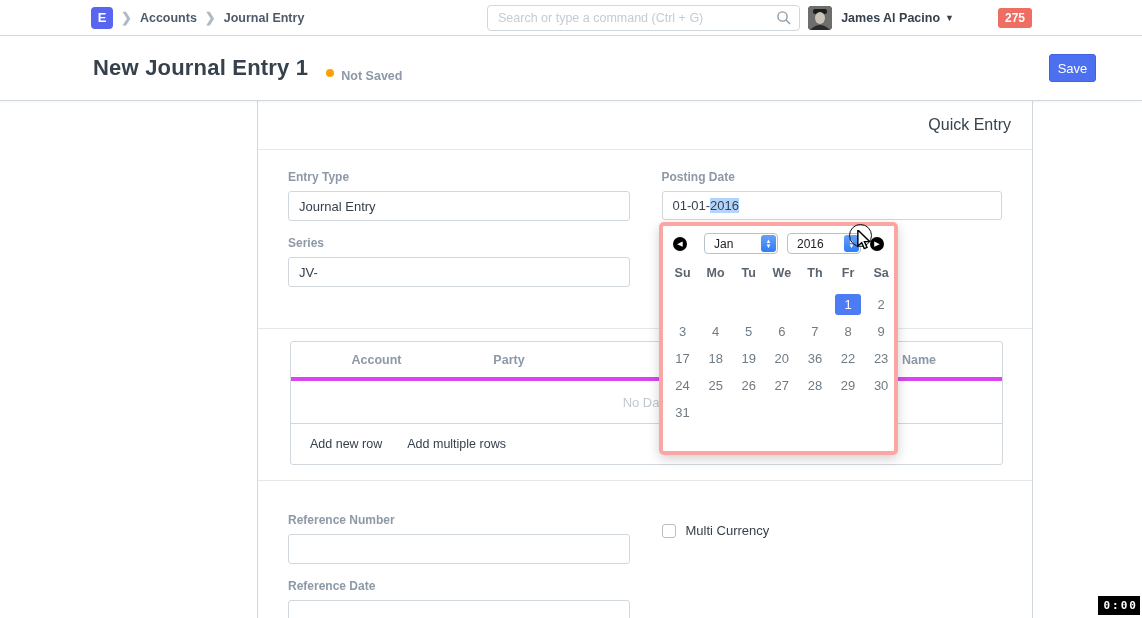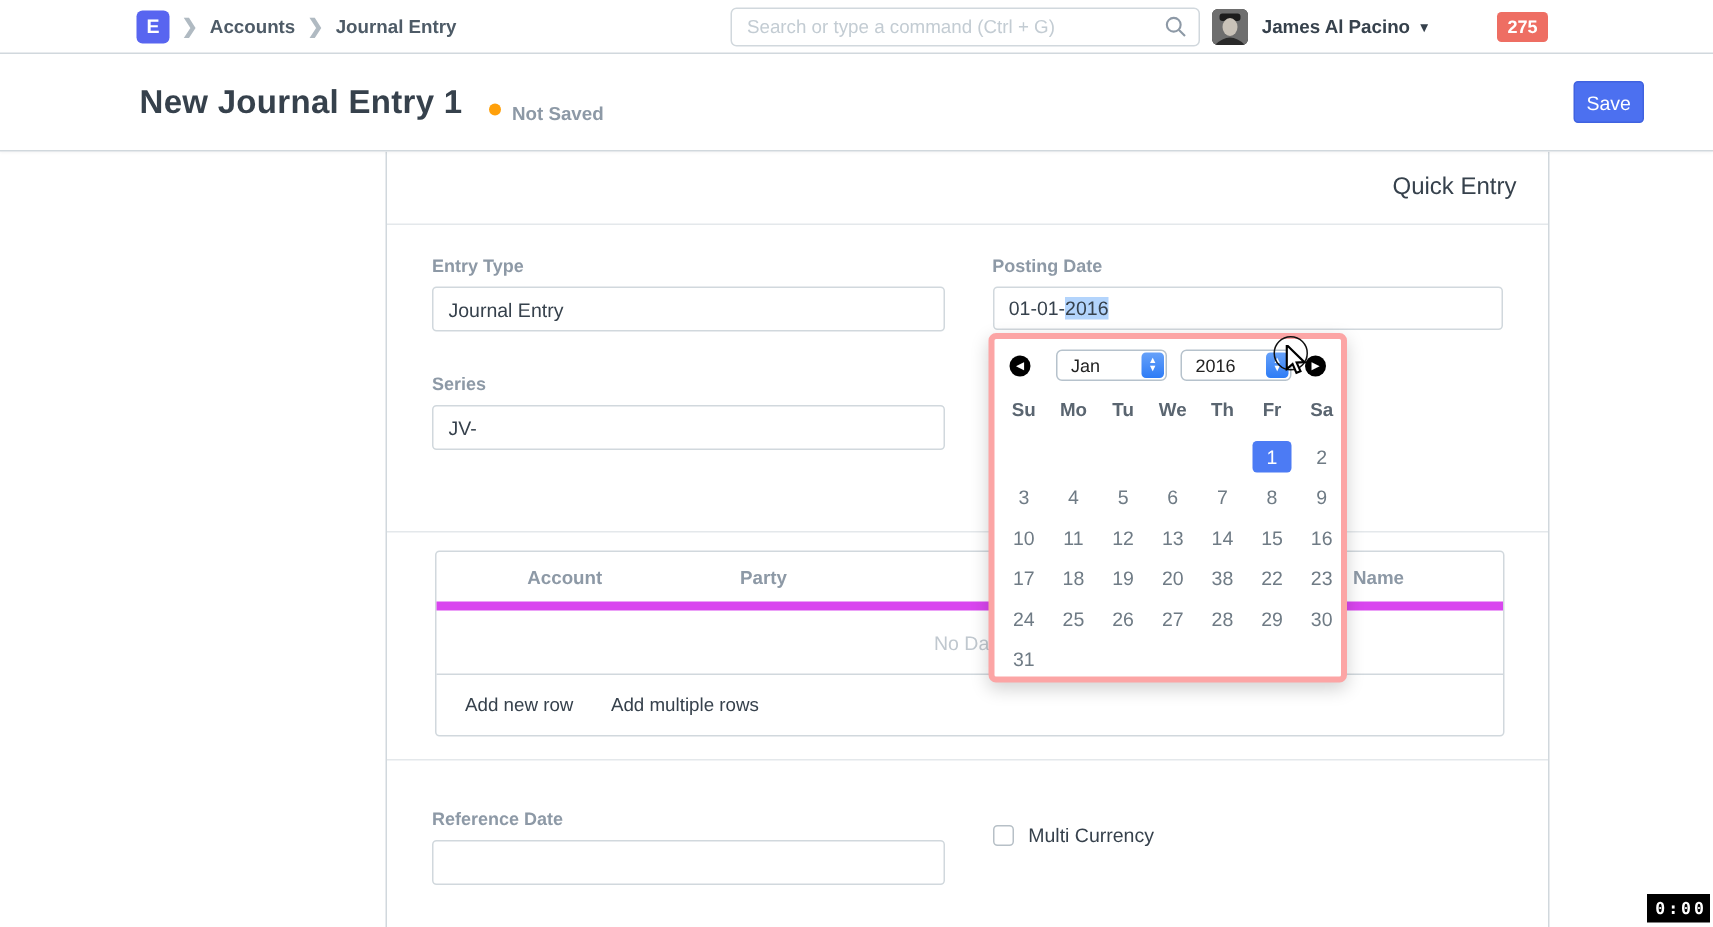--- a/index.html
+++ b/index.html
@@ -41,31 +41,31 @@
   
   .card { position:relative; margin-left:257px; width:776px; min-height:517px; background:#fff;
     border-left:1px solid #d1d8dd; border-right:1px solid #d1d8dd; }
   .card-toolbar { height:49px; border-bottom:1px solid #e4e8eb; display:flex; align-items:center;
     justify-content:flex-end; padding-right:21px; }
   .quick-entry { font-size:16px; color:#36414c; cursor:pointer; }
 
   .form-section { padding:20px 30px 26px; }
   .form-grid { display:flex; gap:32px; }
   .form-col { width:342px; }
-  .field { margin-bottom:28px; }
+  .field { margin-bottom:15px; }
   .field-label { font-size:12px; font-weight:bold; color:#8d99a6; margin-bottom:7px; }
   .field-input { width:100%; height:30px; border:1px solid #d1d8dd; border-radius:3px;
     font-size:13px; color:#36414c; padding:0 10px; display:flex; align-items:center; background:#fff; }
   .sel-hl { background:#b3d4fc; }
 
   .section-divider { border-top:1px solid #e4e8eb; }
   .grid-section { padding:12px 32px 15px; }
   .grid-table { width:713px; border:1px solid #d1d8dd; border-radius:3px; font-size:13px; }
   .grid-row { display:grid; grid-template-columns:28px 115px 150px 125px 125px 106px 1fr; }
-  .grid-head { height:39px; border-bottom:6px solid #d946ef;text-align:center; }
+  .grid-head { height:39px; border-bottom:4px solid #d946ef;text-align:center; }
   .grid-head .gcell { display:flex; align-items:center; justify-content:center;
     font-weight:bold; color:#8d99a6; font-size:12.5px; }
   .grid-body { height:43px; border-bottom:1px solid #d1d8dd; display:flex;
     align-items:center; justify-content:center; color:#c0c8cf; font-size:13px; }
   .grid-foot { height:40px; display:flex; align-items:center; padding-left:19px; gap:25px; }
   .grid-foot .gbtn { font-size:12.5px; color:#36414c; cursor:pointer; }
 
   .ref-section { padding:32px 30px 20px; }
   .checkbox-field { display:flex; align-items:center; margin-top:10px; }
   .checkbox { width:14px; height:14px; border:1px solid #b7c0c7; border-radius:3px; background:#fff; cursor:pointer; }
@@ -195,20 +195,24 @@
         <span class="gbtn">Add multiple rows</span>
       </div>
     </div>
   </div>
 
   <div class="section-divider"></div>
   <div class="ref-section">
     <div class="form-grid">
       <div class="form-col">
         <div class="field">
+          <div class="field-label">Reference Number</div>
+          <div class="field-input"></div>
+        </div>
+        <div class="field">
           <div class="field-label">Reference Date</div>
           <div class="field-input"></div>
         </div>
       </div>
       <div class="form-col" style="width:341px;">
         <div class="checkbox-field">
           <span class="checkbox"></span>
           <span class="checkbox-label">Multi Currency</span>
         </div>
       </div>
@@ -259,34 +263,25 @@
       <div class="dp-week">
         <div class="dp-day">3</div>
         <div class="dp-day">4</div>
         <div class="dp-day">5</div>
         <div class="dp-day">6</div>
         <div class="dp-day">7</div>
         <div class="dp-day">8</div>
         <div class="dp-day">9</div>
       </div>
       <div class="dp-week">
-        <div class="dp-day">10</div>
-        <div class="dp-day">11</div>
-        <div class="dp-day">12</div>
-        <div class="dp-day">13</div>
-        <div class="dp-day">14</div>
-        <div class="dp-day">15</div>
-        <div class="dp-day">16</div>
-      </div>
-      <div class="dp-week">
         <div class="dp-day">17</div>
         <div class="dp-day">18</div>
         <div class="dp-day">19</div>
         <div class="dp-day">20</div>
-        <div class="dp-day">38</div>
+        <div class="dp-day">36</div>
         <div class="dp-day">22</div>
         <div class="dp-day">23</div>
       </div>
       <div class="dp-week">
         <div class="dp-day">24</div>
         <div class="dp-day">25</div>
         <div class="dp-day">26</div>
         <div class="dp-day">27</div>
         <div class="dp-day">28</div>
         <div class="dp-day">29</div>

